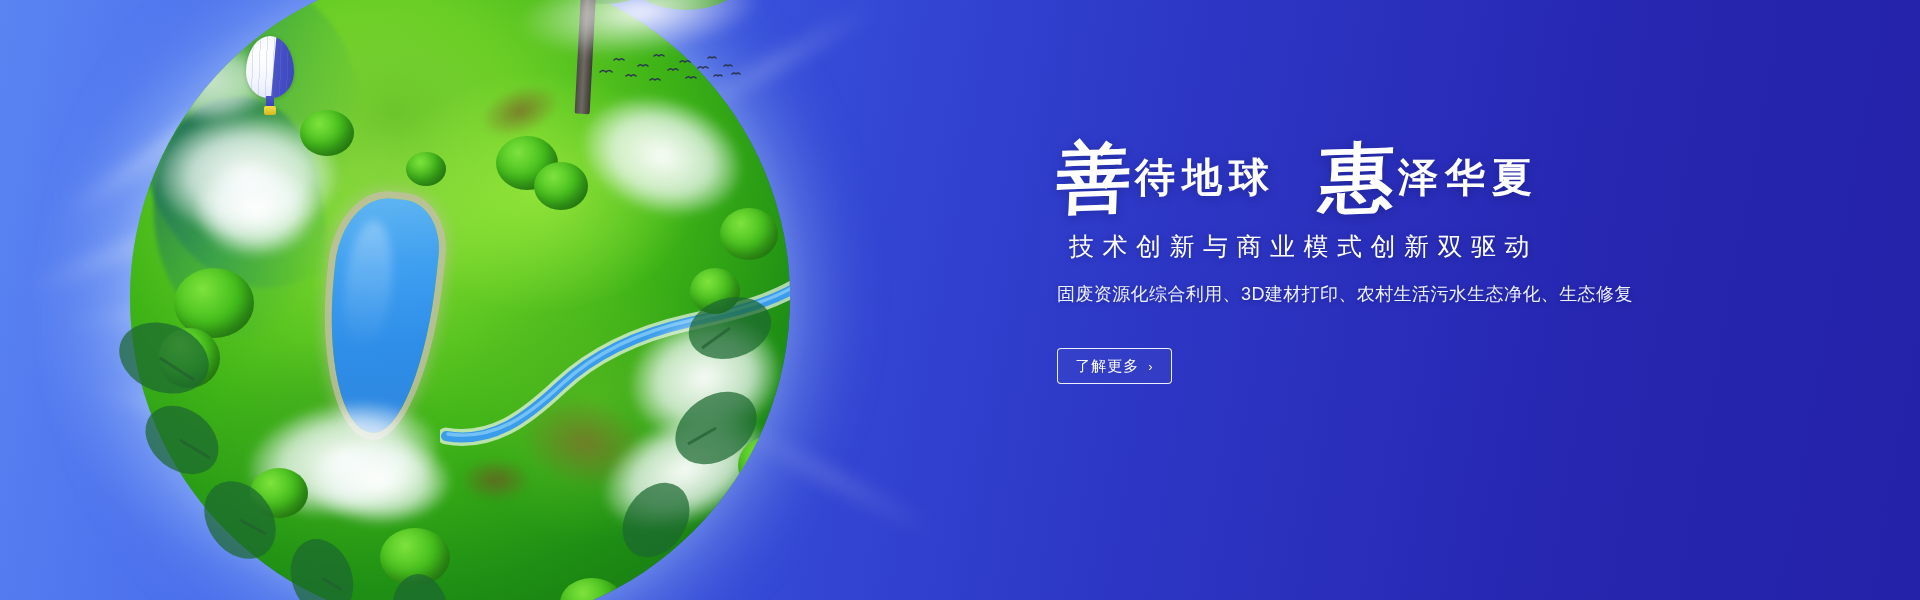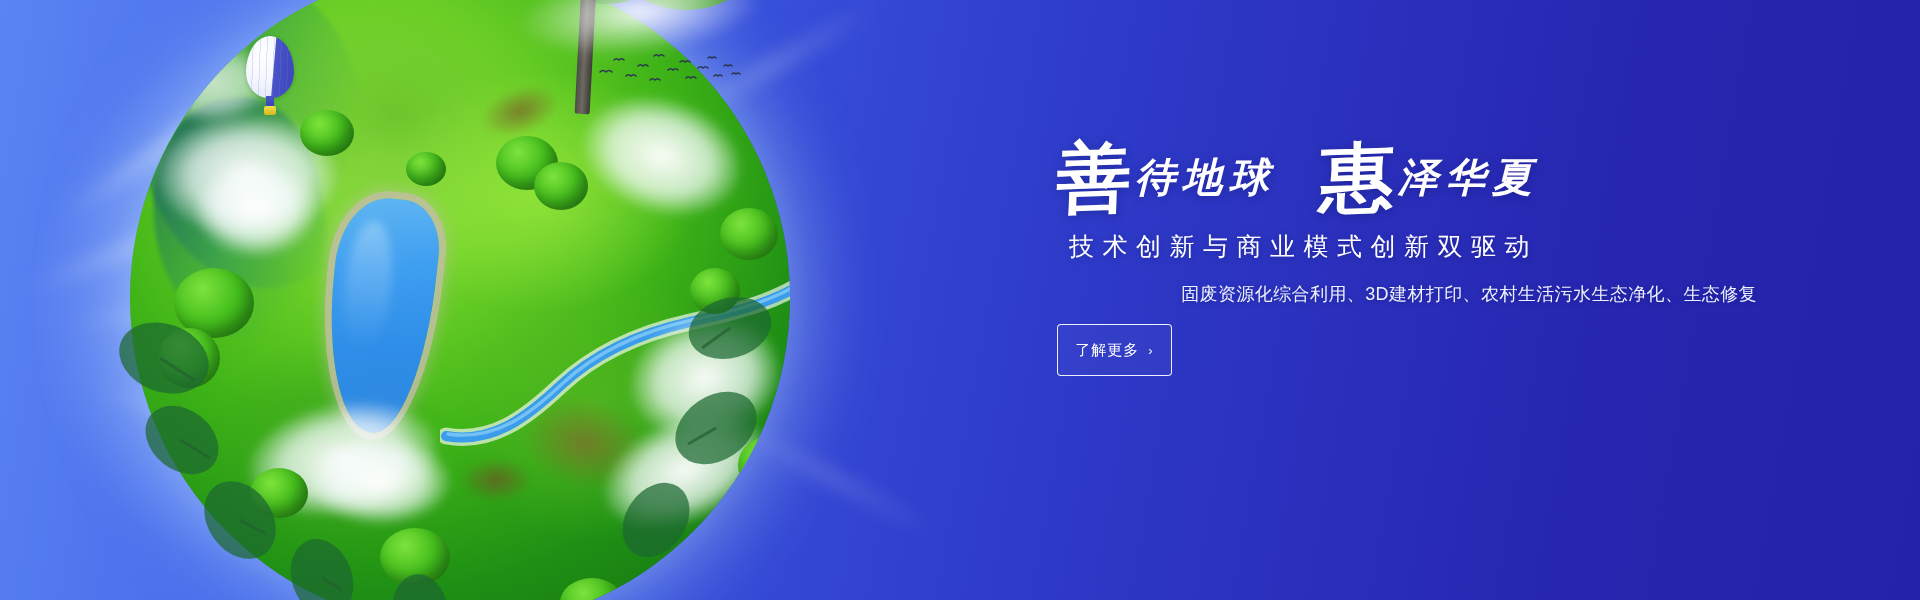--- a/index.html
+++ b/index.html
@@ -156,30 +156,30 @@
 
   
   #copy{position:absolute;left:1057px;top:140px;width:700px;}
   #headline{white-space:nowrap;color:#ffffff;line-height:1;margin:0;
     text-shadow:0 2px 10px rgba(12,16,90,.35);}
   .big-cjk{font-family:"DejaVu Serif","Liberation Serif",serif;
     font-size:74px;font-weight:700;letter-spacing:0;vertical-align:-2px;
     display:inline-block;transform:skewX(-4deg) rotate(-2deg);}
   .sm-cjk{font-family:"DejaVu Serif","Liberation Serif",serif;
     font-size:40px;font-weight:700;letter-spacing:7px;
-    display:inline-block;vertical-align:10px;margin-left:4px;font-style:italic;}
+    display:inline-block;vertical-align:10px;margin-left:4px;}
   .hl-gap{display:inline-block;width:44px;}
   #subtitle{margin:16px 0 0 12px;color:#ffffff;font-size:25px;font-weight:400;
     letter-spacing:8.5px;white-space:nowrap;
     text-shadow:0 1px 6px rgba(12,16,90,.35);}
   #description{margin:19px 0 0 0;color:#eef1ff;font-size:18px;font-weight:400;
     letter-spacing:.4px;white-space:nowrap;
-    text-shadow:0 1px 5px rgba(12,16,90,.35);text-align:right;}
+    text-shadow:0 1px 5px rgba(12,16,90,.35);}
   #cta{display:inline-flex;align-items:center;justify-content:center;gap:9px;
-    margin-top:18px;width:115px;height:52px;
+    margin-top:42px;width:115px;height:36px;
     border:1px solid rgba(255,255,255,.92);border-radius:4px;
     color:#ffffff;font-size:15px;letter-spacing:1px;
     background:rgba(255,255,255,.03);cursor:pointer;box-sizing:border-box;}
   #cta-chevron{font-size:13px;line-height:1;opacity:.95;}
 </style>
 </head>
 <body>
 
 <div id="banner">
 

